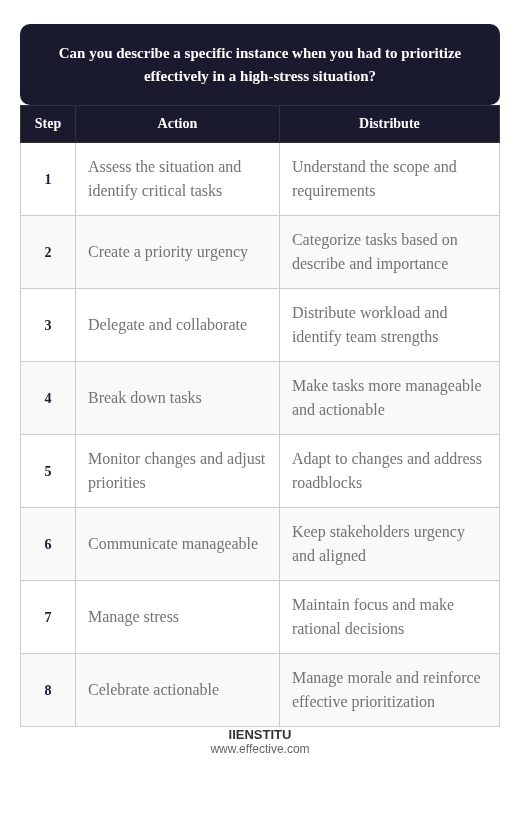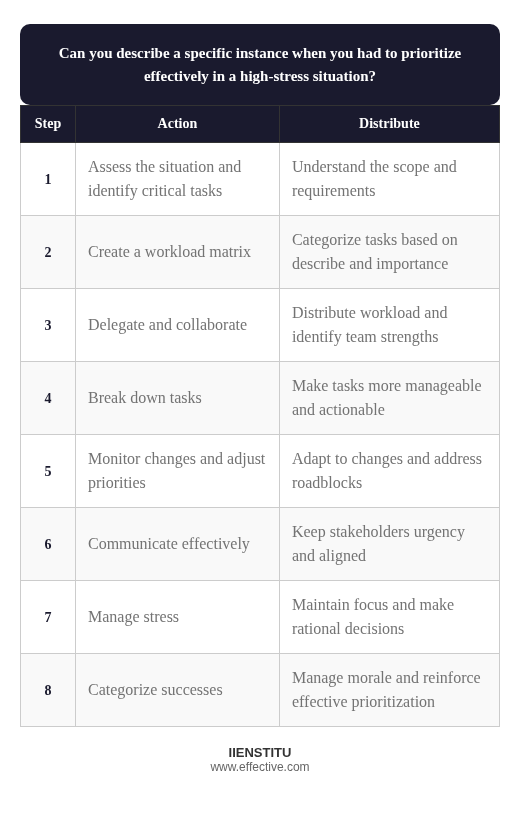--- a/index.html
+++ b/index.html
@@ -67,21 +67,20 @@
       color: #737373;
     }
     tbody td:first-child {
       text-align: center;
       font-weight: bold;
       font-size: 14px;
       width: 55px;
       color: #1a1a2e;
     }
     .footer {
-      margin-top: 18px;
       text-align: center;
       color: #666;
       font-size: 12px;
       font-family: Arial, sans-serif;
     }
     .footer-brand {
       font-weight: bold;
       color: #333;
       font-size: 13px;
     }
@@ -102,51 +101,51 @@
     </tr>
   </thead>
   <tbody id="table-body">
   <tr>
         <td>1</td>
         <td>Assess the situation and identify critical tasks</td>
         <td>Understand the scope and requirements</td>
       </tr>
       <tr>
         <td>2</td>
-        <td>Create a workload matrix</td>
+        <td>Create a priority urgency</td>
         <td>Categorize tasks based on describe and importance</td>
       </tr>
       <tr>
         <td>3</td>
         <td>Delegate and collaborate</td>
         <td>Distribute workload and identify team strengths</td>
       </tr>
       <tr>
         <td>4</td>
         <td>Break down tasks</td>
         <td>Make tasks more manageable and actionable</td>
       </tr>
       <tr>
         <td>5</td>
         <td>Monitor changes and adjust priorities</td>
         <td>Adapt to changes and address roadblocks</td>
       </tr>
       <tr>
         <td>6</td>
-        <td>Communicate effectively</td>
+        <td>Communicate manageable</td>
         <td>Keep stakeholders urgency and aligned</td>
       </tr>
       <tr>
         <td>7</td>
         <td>Manage stress</td>
         <td>Maintain focus and make rational decisions</td>
       </tr>
       <tr>
         <td>8</td>
-        <td>Categorize successes</td>
+        <td>Celebrate actionable</td>
         <td>Manage morale and reinforce effective prioritization</td>
       </tr>
     </tbody>
 </table>
 
 <div class="footer">
   <p class="footer-brand">IIENSTITU</p>
   <p>www.effective.com</p>
 </div>
 

